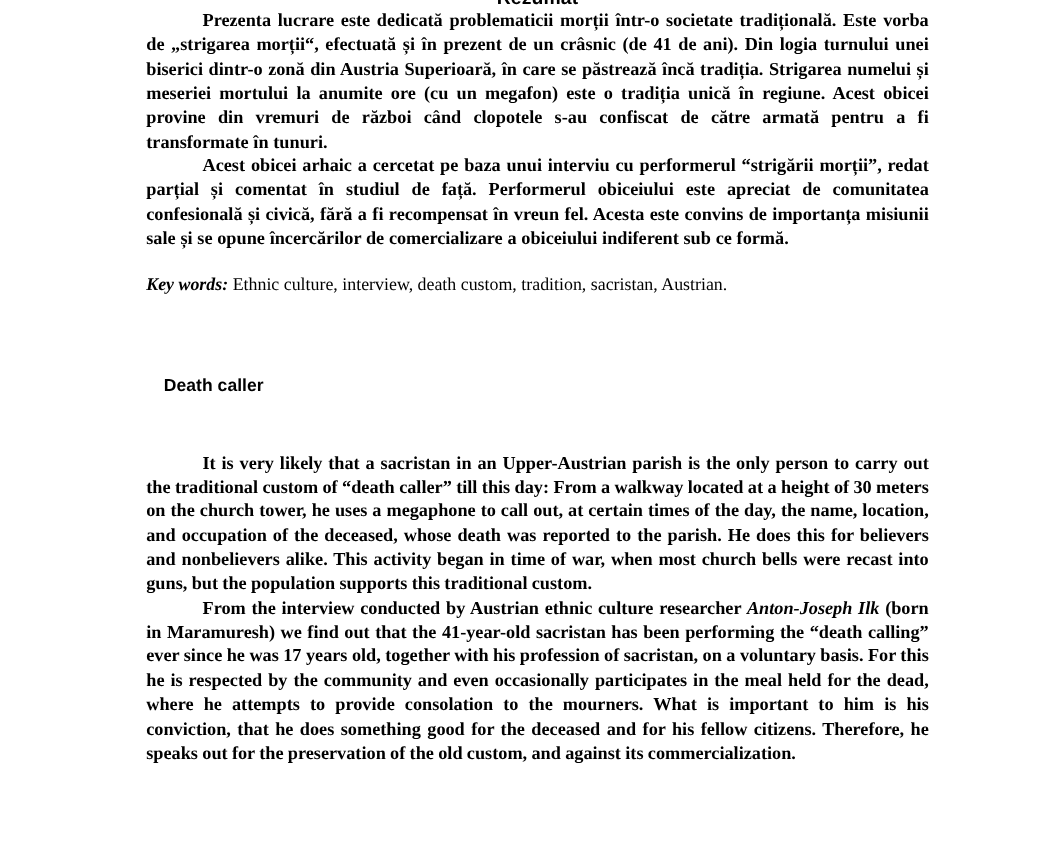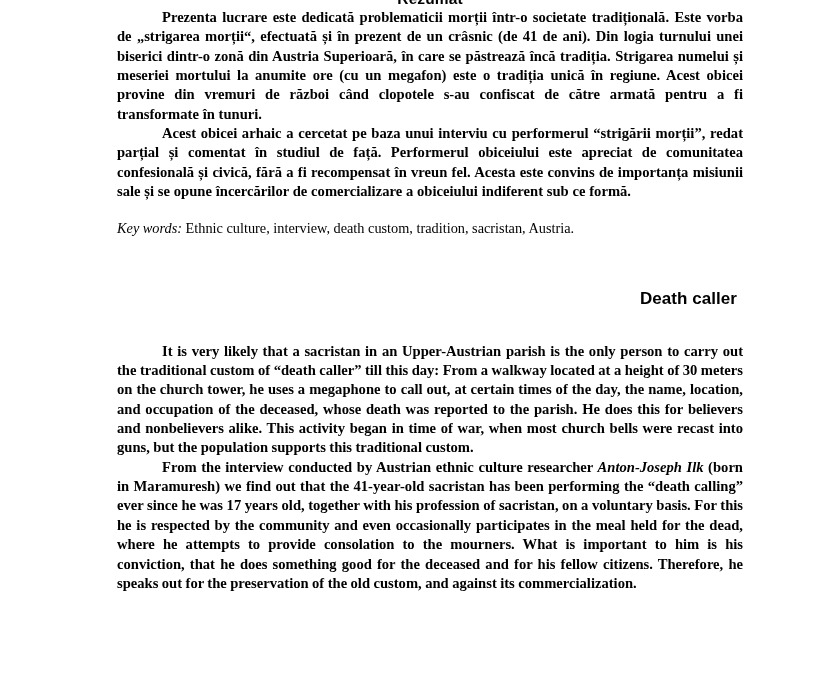--- a/index.html
+++ b/index.html
@@ -70,30 +70,30 @@
   .keywords-line {
     margin: 0;
     font-family: "Liberation Serif", "DejaVu Serif", serif;
     font-weight: normal;
     font-size: 14.3px;
     line-height: 19.3px;
     text-indent: 0;
     text-align: left;
   }
   .keywords-label {
-    font-weight: normal;
+    font-weight: bold;
     font-style: italic;
   }
 
   .section-heading {
-    margin: 4px;
-    text-align: right;
+    margin: 14px;
+    text-align: left;
     font-family: "Liberation Sans", "DejaVu Sans", sans-serif;
     font-weight: bold;
-    font-size: 17px;
+    font-size: 14px;
     line-height: 21px;
     letter-spacing: 0.05px;
     text-indent: 0;
     padding-right: 2px;
   }
 
   .spacer-keywords { height: 18px; }
   .spacer-before-heading { height: 45px; }
   .spacer-after-heading { height: 29px; }
 
@@ -108,21 +108,21 @@
     <div class="clipped-heading-wrap">
       <div class="clipped-heading">Rezumat</div>
     </div>
 
     <p class="body-para">Prezenta lucrare este dedicată problematicii morții într-o societate tradițională. Este vorba de „strigarea morții“, efectuată și în prezent de un crâsnic (de 41 de ani). Din logia turnului unei biserici dintr-o zonă din Austria Superioară, în care se păstrează încă tradiția. Strigarea numelui și meseriei mortului la anumite ore (cu un megafon) este o tradiția unică în regiune. Acest obicei provine din vremuri de război când clopotele s-au confiscat de către armată pentru a fi transformate în tunuri.</p>
 
     <p class="body-para">Acest obicei arhaic a cercetat pe baza unui interviu cu performerul “strigării morții”, redat parțial și comentat în studiul de față. Performerul obiceiului este apreciat de comunitatea confesională și civică, fără a fi recompensat în vreun fel. Acesta este convins de importanța misiunii sale și se opune încercărilor de comercializare a obiceiului indiferent sub ce formă.</p>
 
     <div class="spacer-keywords"></div>
 
-    <p class="keywords-line"><span class="keywords-label">Key words:</span><span> </span><span>Ethnic culture, interview, death custom, tradition, sacristan, Austria.</span></p>
+    <p class="keywords-line"><span class="keywords-label">Key words:</span><span> </span><span>Ethnic culture, interview, death custom, tradition, sacristan, Austrian.</span></p>
 
     <div class="spacer-before-heading"></div>
 
     <p class="section-heading">Death caller</p>
 
 
     <div class="spacer-after-heading"></div>
 
     <p class="body-para tight">It is very likely that a sacristan in an Upper-Austrian parish is the only person to carry out the traditional custom of “death caller” till this day: From a walkway located at a height of 30 meters on the church tower, he uses a megaphone to call out, at certain times of the day, the name, location, and occupation of the deceased, whose death was reported to the parish. He does this for believers and nonbelievers alike. This activity began in time of war, when most church bells were recast into guns, but the population supports this traditional custom.</p>
 

